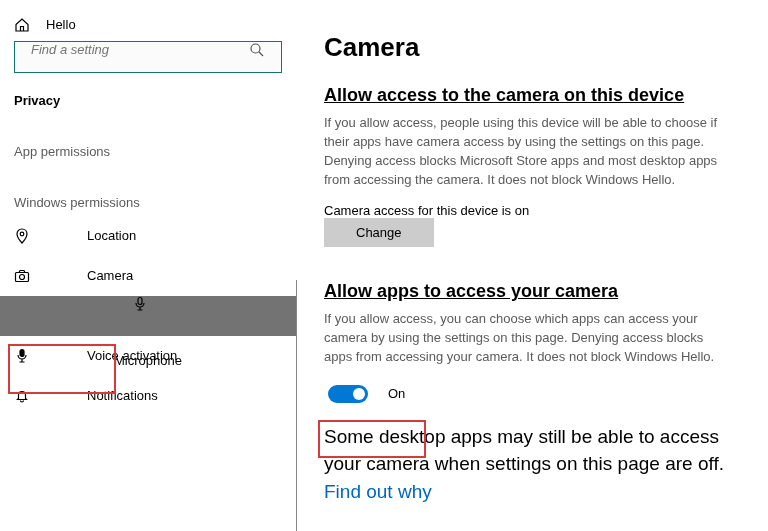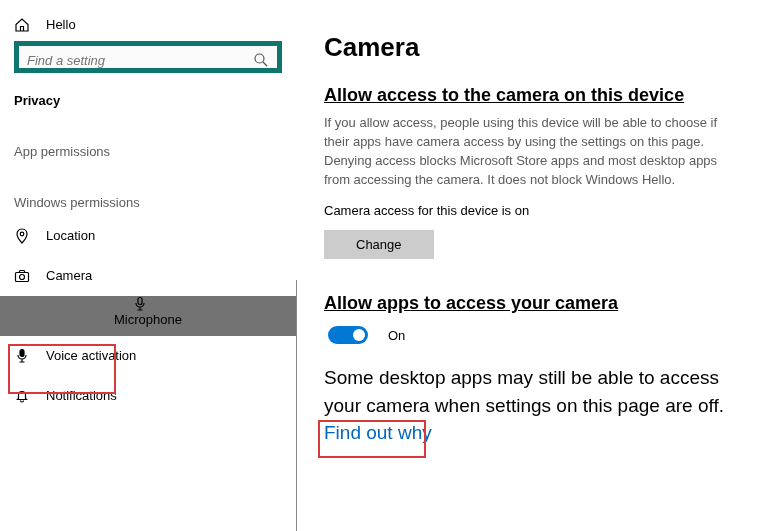--- a/index.html
+++ b/index.html
@@ -30,25 +30,25 @@
     display: flex;
     align-items: center;
     padding: 8px 14px;
     font-size: 13px;
     cursor: pointer;
   }
   .home-row .icon { width: 18px; display: inline-block; margin-right: 14px; }
   .search-wrap { padding: 0 14px 10px 14px; }
   .search-box {
     display: flex;
-    align-items: flex-end;
-    border: 5px solid #0f766e;
+    align-items: flex-start;
+    border: 1px solid #0f766e;
     background: #fbfbfb;
     height: 32px;
-    padding: 0 8px;
+    padding: 0 16px;
   }
   .search-box input {
     flex: 1;
     border: none;
     background: transparent;
     font-size: 13px;
     font-style: italic;
     color: #666;
     outline: none;
   }
@@ -65,20 +65,21 @@
     color: #5b5b5b;
   }
   .nav {
     display: flex;
     align-items: center;
     padding: 0 14px;
     height: 40px;
     font-size: 13px;
     cursor: pointer;
     position: relative;
+    gap: 41px;
   }
   .nav .icon { width: 18px; display: inline-block; margin-right: 14px; color:#000;}
   .nav.selected { background: #737373; flex-direction: column; }
   .highlight-box {
     position: absolute;
     border: 2px solid #d63b3b;
     pointer-events: none;
   }
   .hb1 { left: 8px; top: 344px; width: 108px; height: 50px; }
   .content {
@@ -90,21 +91,21 @@
   .content::before{
     content:"";
     position:absolute;
     left:0; top:280px; bottom:0;
     width:1px;
     background:#888;
   }
   h1.page-title { font-size: 26px; font-weight: 600; margin-bottom: 22px; }
   h2.sect { font-size: 18px; font-weight: 600; margin-bottom: 8px; text-decoration: underline; }
   p.desc { font-size: 13px; color: #5b5b5b; line-height: 1.45; margin-bottom: 14px; max-width: 405px;}
-  .status-line { font-size: 13px; margin-bottom: 12px;}
+  .status-line { font-size: 13px; margin-bottom: 0;}
   .btn {
     background: #ccc;
     border: none;
     padding: 7px 32px;
     font-size: 13px;
     cursor: pointer;
     color: #000;
     margin-bottom: 34px;
   }
   .toggle-row {
@@ -225,20 +226,21 @@
 
 <div class="content">
   <h1 class="page-title">Camera</h1>
 
   <h2 class="sect">Allow access to the camera on this device</h2>
   <p class="desc">If you allow access, people using this device will be able to choose if their apps have camera access by using the settings on this page. Denying access blocks Microsoft Store apps and most desktop apps from accessing the camera. It does not block Windows Hello.</p>
   <div class="status-line">Camera access for this device is on</div>
   <button class="btn">Change</button>
 
   <h2 class="sect">Allow apps to access your camera</h2>
+  <p class="desc">If you allow access, you can choose which apps can access your camera by using the settings on this page. Denying access blocks apps from accessing your camera. It does not block Windows Hello.</p>
 
   <div class="toggle-row">
     <div class="toggle"></div>
     <span class="toggle-label">On</span>
   </div>
 
   <p class="footer">
     <span>Some desktop apps may still be able to access your camera when settings on this page are off. </span><span class="link">Find out why</span>
   </p>
 

